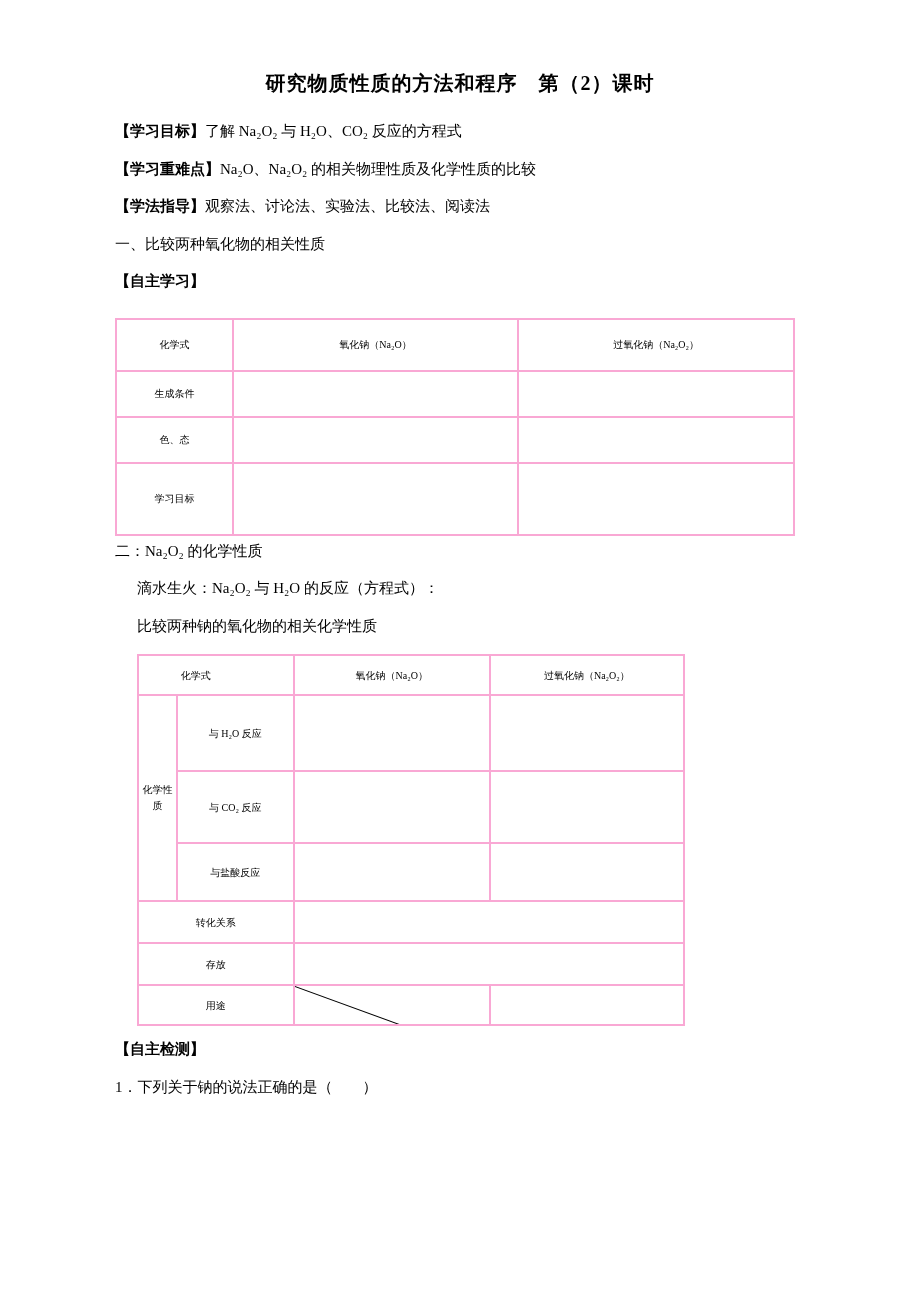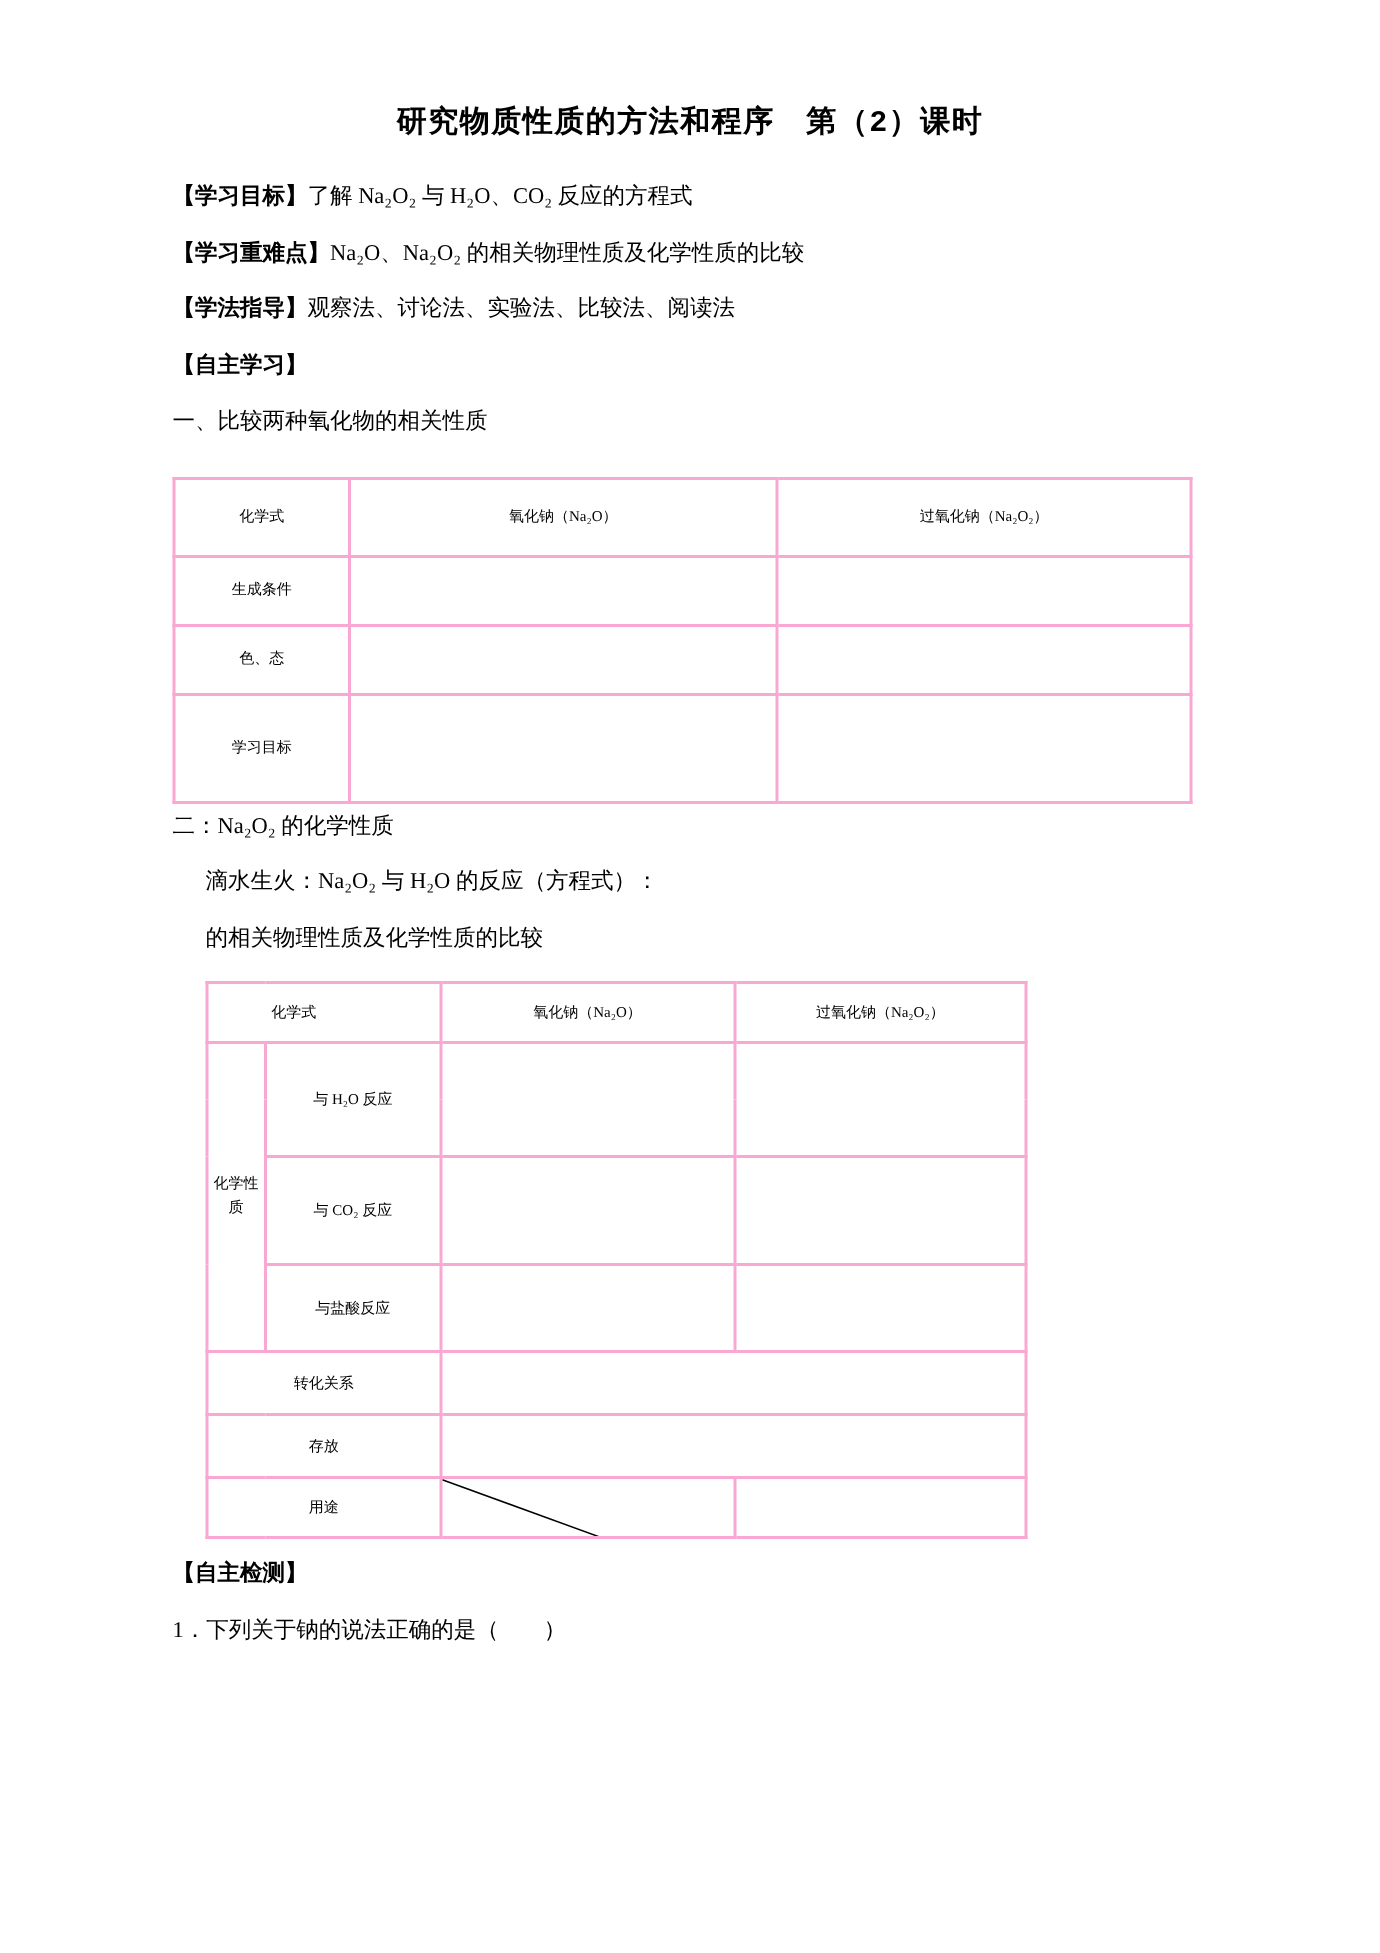--- a/index.html
+++ b/index.html
@@ -11,21 +11,21 @@
     min-height: 1302px;
   }
   .page {
     padding: 70px 115px 40px 115px;
     color: #000;
     font-size: 15px;
     line-height: 1.3;
   }
   .title {
     text-align: center;
-    font-family: Liberation Mono, monospace;
+    font-family: Liberation Serif, serif;
     font-weight: bold;
     font-size: 20px;
     margin-bottom: 26px;
     letter-spacing: 1px;
   }
   .para {
     margin: 0 0 18px 0;
   }
   .bold {
     font-weight: bold;
@@ -108,25 +108,25 @@
   </p>
 
   <p class="para">
     <span class="bold">【学习重难点】</span><span>Na₂O、Na₂O₂ 的相关物理性质及化学性质的比较</span>
   </p>
 
   <p class="para">
     <span class="bold">【学法指导】</span><span>观察法、讨论法、实验法、比较法、阅读法</span>
   </p>
 
+  <p class="para">一、比较两种氧化物的相关性质</p>
+
   <p class="para">
     <span class="bold">【自主学习】</span>
   </p>
-
-  <p class="para">一、比较两种氧化物的相关性质</p>
 
   <div class="table-wrap">
     <table class="t1">
       <tbody>
           <tr class="r-h">
         <td class="c1 lbl">化学式</td>
         <td class="c2">氧化钠（Na₂O）</td>
         <td class="c3">过氧化钠（Na₂O₂）</td>
       </tr>
       <tr class="r-s">
@@ -144,21 +144,21 @@
         <td></td>
         <td></td>
       </tr>
     </tbody>
       </table>
   </div>
 
   <div class="section2">
     <p class="para">二：Na₂O₂ 的化学性质</p>
     <p class="para indent">滴水生火：Na₂O₂ 与 H₂O 的反应（方程式）：</p>
-    <p class="para indent">的相关物理性质及化学性质的比较</p>
+    <p class="para indent">比较两种钠的氧化物的相关化学性质</p>
 
     <div class="table2-wrap">
       <table class="t2">
         <tbody>
             <tr class="rh">
           <td class="a1" style="border-right:none;"></td>
           <td class="a2" style="border-left:none;text-align:left;padding-left:4px;">化学式</td>
           <td class="a3">氧化钠（Na₂O）</td>
           <td class="a4">过氧化钠（Na₂O₂）</td>
         </tr>

